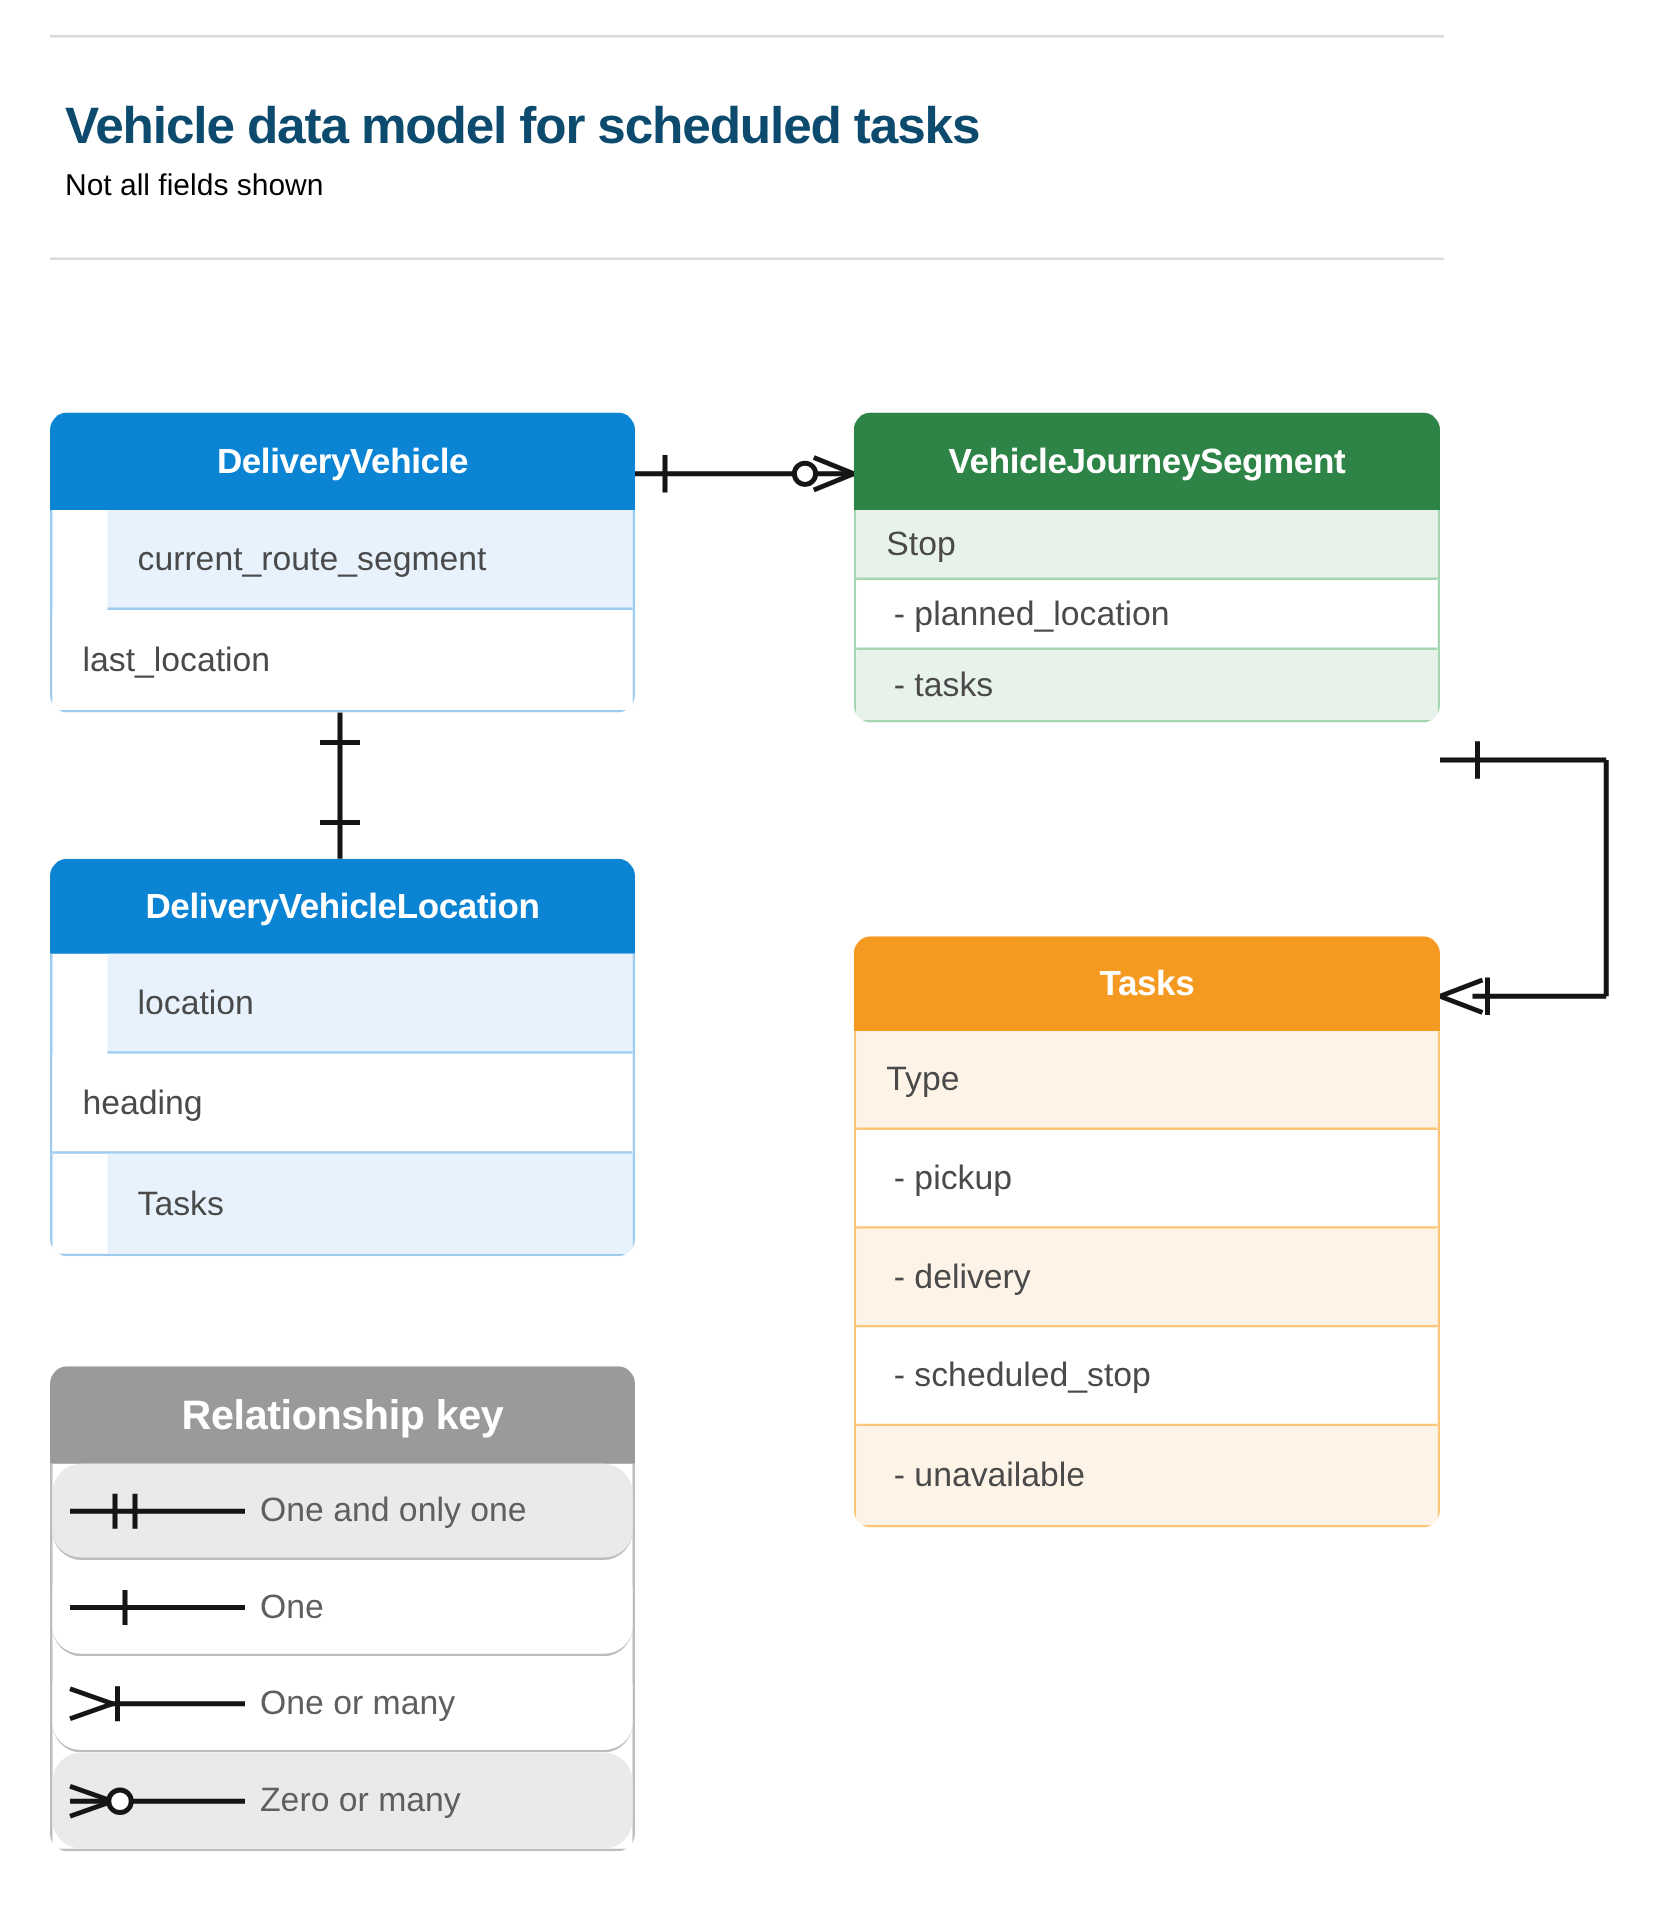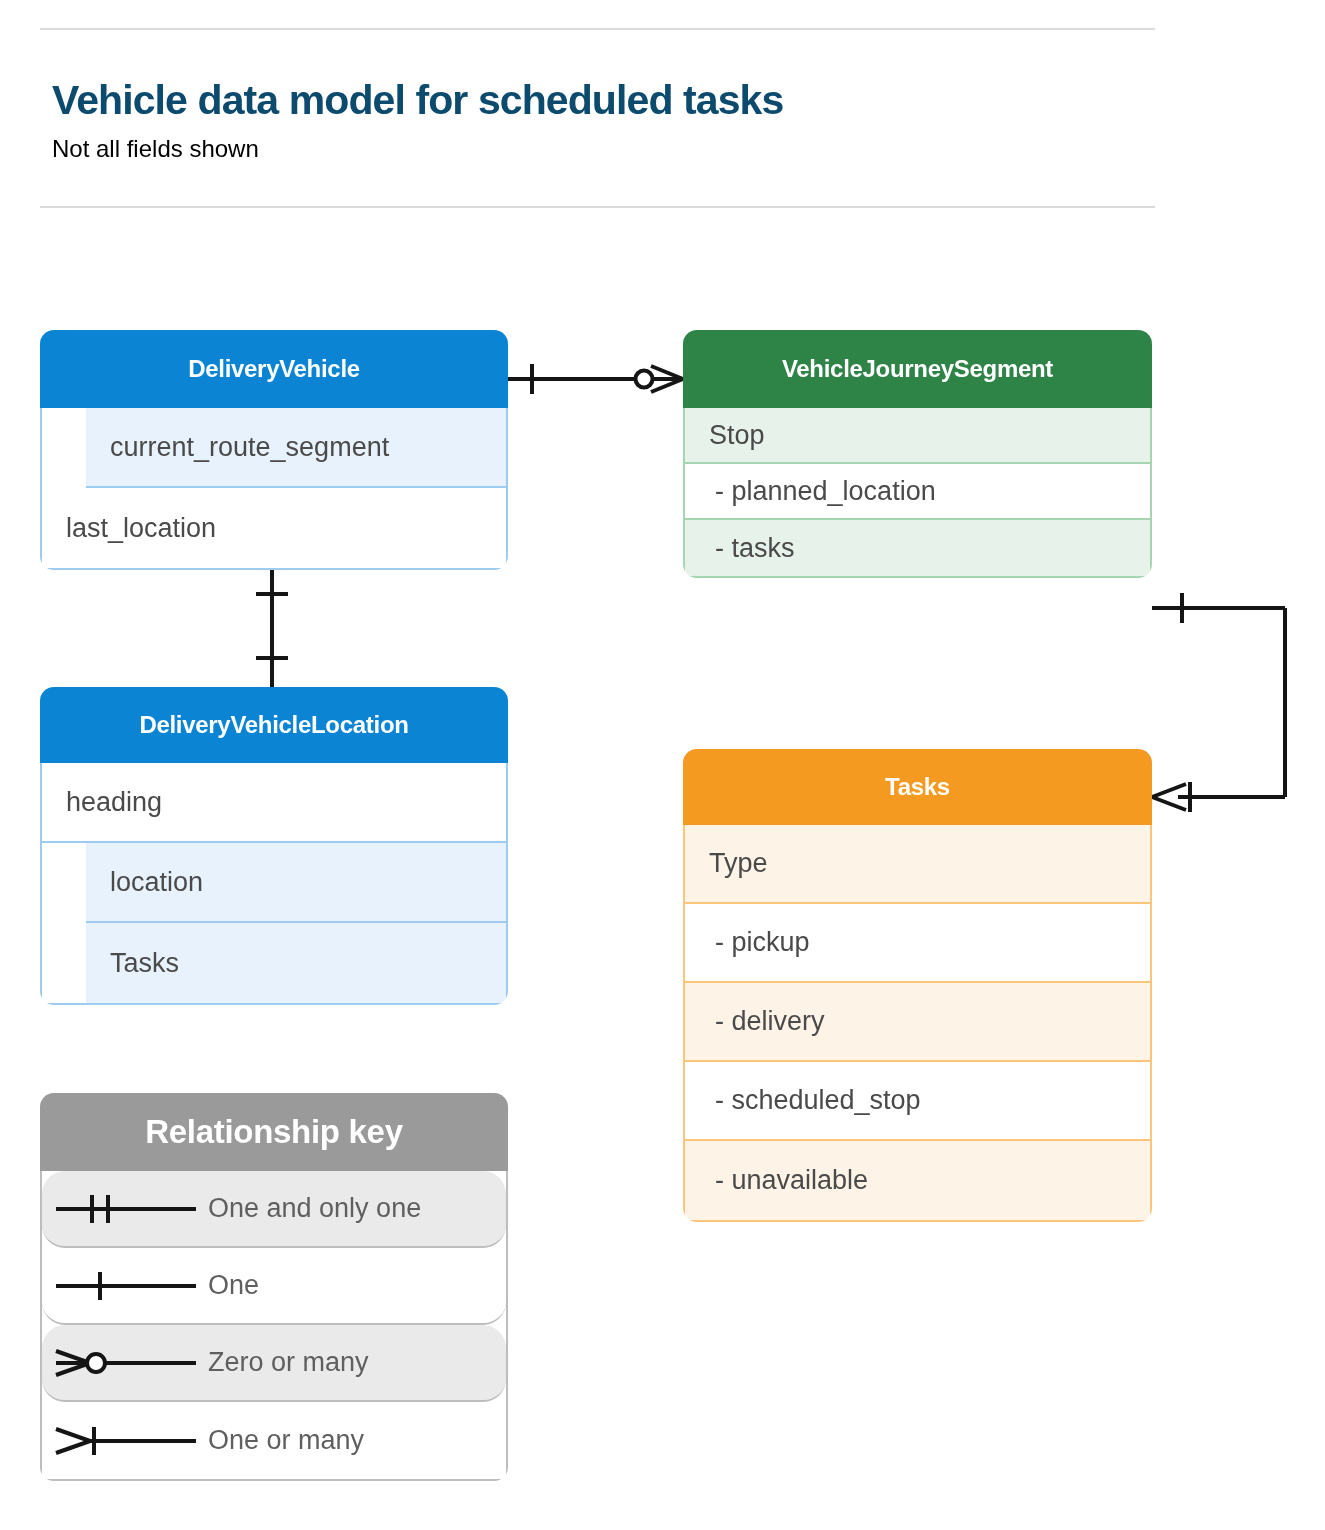--- a/index.html
+++ b/index.html
@@ -45,21 +45,21 @@
 
   
   .entity {
     position: absolute;
     border-radius: 14px;
     overflow: hidden;
   }
   .entity .ent-header {
     text-align: center;
     color: #ffffff;
-    font-size: 24px;
+    font-size: 28px;
     font-weight: bold;
     letter-spacing: -0.3px;
     display: flex;
     align-items: center;
     justify-content: center;
   }
   .entity .rows {
     border-left: 2px solid;
     border-right: 2px solid;
     border-bottom: 2px solid;
@@ -207,22 +207,22 @@
   <div class="rows">
     <div class="row alt">Stop</div>
     <div class="row plain sub">-  planned_location</div>
     <div class="row alt sub">- tasks</div>
   </div>
 </div>
 
 <div class="entity theme-blue" id="ent-vehicle-location">
   <div class="ent-header">DeliveryVehicleLocation</div>
   <div class="rows">
+    <div class="row alt">location</div>
     <div class="row plain">heading</div>
-    <div class="row alt">location</div>
     <div class="row alt">Tasks</div>
   </div>
 </div>
 
 <div class="entity theme-orange" id="ent-tasks">
   <div class="ent-header">Tasks</div>
   <div class="rows">
     <div class="row alt">Type</div>
     <div class="row plain sub">-  pickup</div>
     <div class="row alt sub">-  delivery</div>
@@ -253,43 +253,43 @@
         <svg width="150" height="40" viewBox="0 0 150 40" xmlns="http://www.w3.org/2000/svg">
           <g stroke="#151515" stroke-width="4" fill="none">
             <line x1="6" y1="20" x2="146" y2="20"></line>
             <line x1="50" y1="6" x2="50" y2="34"></line>
           </g>
         </svg>
       </span>
       <span class="legend-label">One</span>
     </div>
 
+    <div class="row plain">
+      <span class="legend-sym">
+        <svg width="150" height="40" viewBox="0 0 150 40" xmlns="http://www.w3.org/2000/svg">
+          <g stroke="#151515" stroke-width="4" fill="none">
+            <line x1="34" y1="20" x2="146" y2="20"></line>
+            <line x1="6" y1="8" x2="40" y2="20"></line>
+            <line x1="6" y1="32" x2="40" y2="20"></line>
+            <line x1="44" y1="6" x2="44" y2="34"></line>
+          </g>
+        </svg>
+      </span>
+      <span class="legend-label">One or many</span>
+    </div>
+
     <div class="row alt">
       <span class="legend-sym">
         <svg width="150" height="40" viewBox="0 0 150 40" xmlns="http://www.w3.org/2000/svg">
           <g stroke="#151515" stroke-width="4" fill="none">
             <line x1="44" y1="20" x2="146" y2="20"></line>
             <line x1="6" y1="8" x2="40" y2="20"></line>
             <line x1="6" y1="32" x2="40" y2="20"></line>
             <line x1="6" y1="20" x2="36" y2="20"></line>
             <circle cx="46" cy="20" r="9" fill="#ffffff" stroke="#151515" stroke-width="4"></circle>
           </g>
         </svg>
       </span>
       <span class="legend-label">Zero or many</span>
     </div>
 
-    <div class="row plain">
-      <span class="legend-sym">
-        <svg width="150" height="40" viewBox="0 0 150 40" xmlns="http://www.w3.org/2000/svg">
-          <g stroke="#151515" stroke-width="4" fill="none">
-            <line x1="34" y1="20" x2="146" y2="20"></line>
-            <line x1="6" y1="8" x2="40" y2="20"></line>
-            <line x1="6" y1="32" x2="40" y2="20"></line>
-            <line x1="44" y1="6" x2="44" y2="34"></line>
-          </g>
-        </svg>
-      </span>
-      <span class="legend-label">One or many</span>
-    </div>
-
   </div>
 </div>
 
 </body></html>

